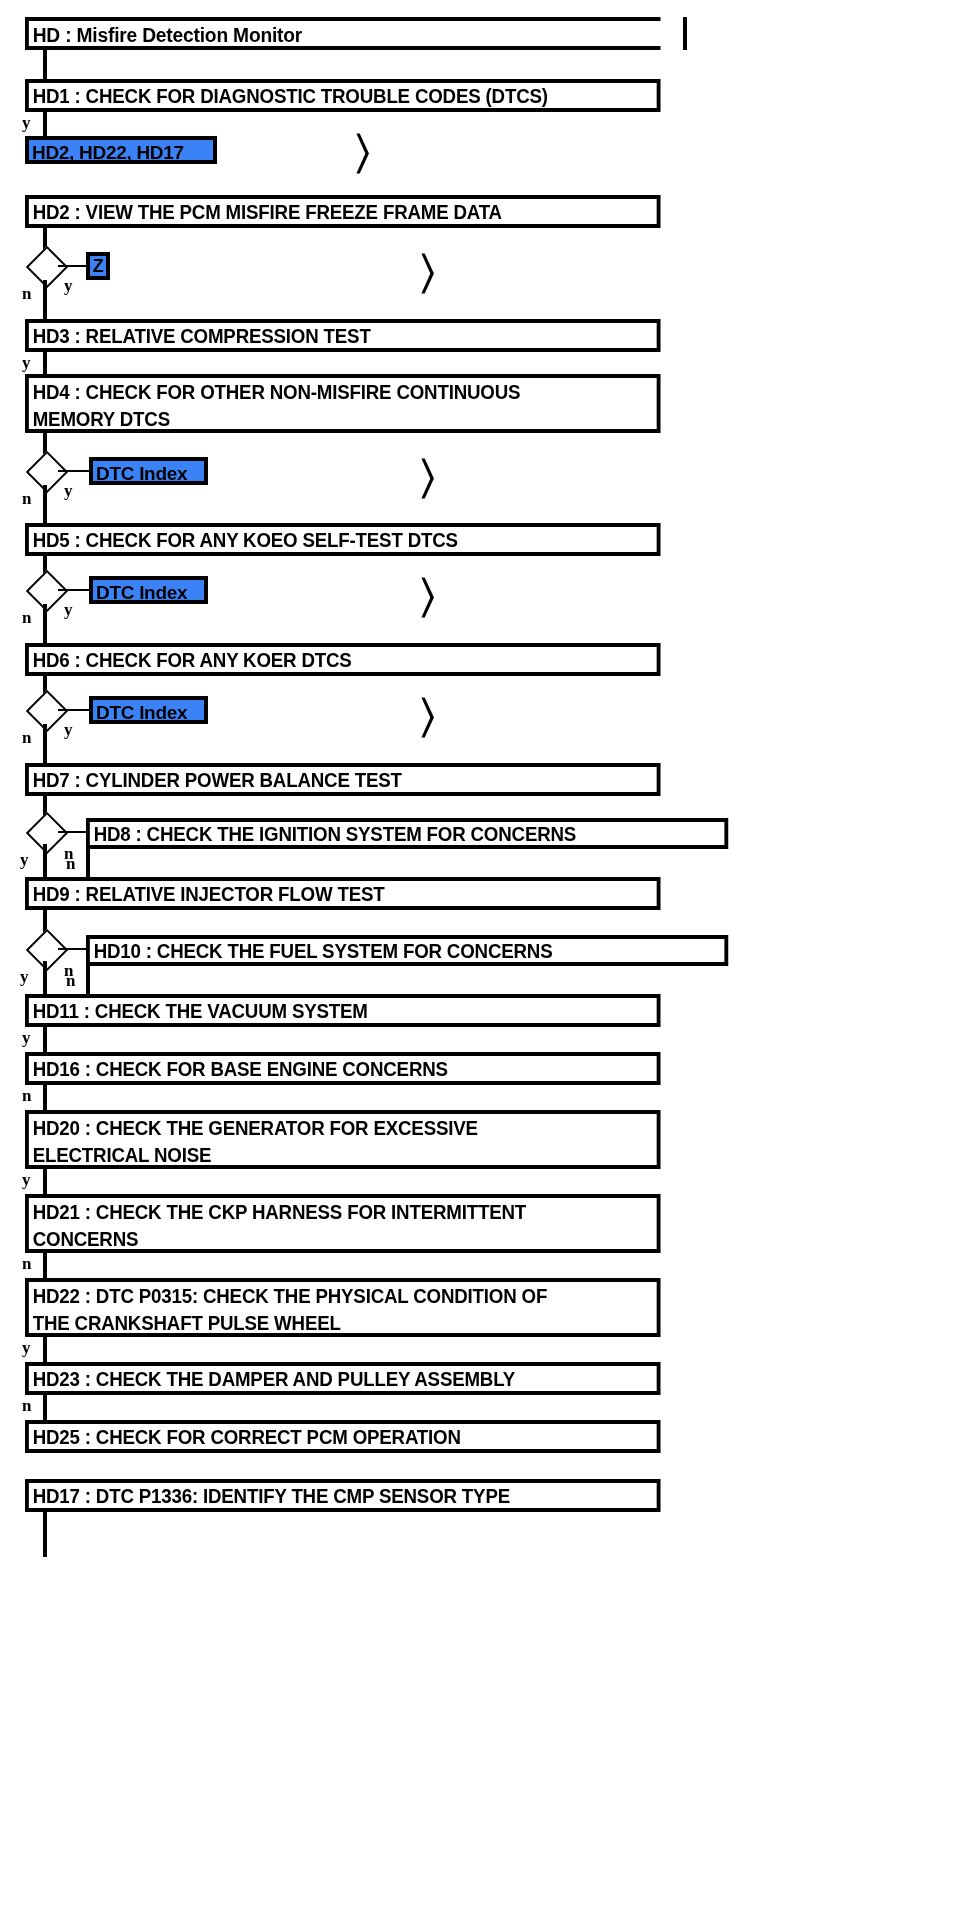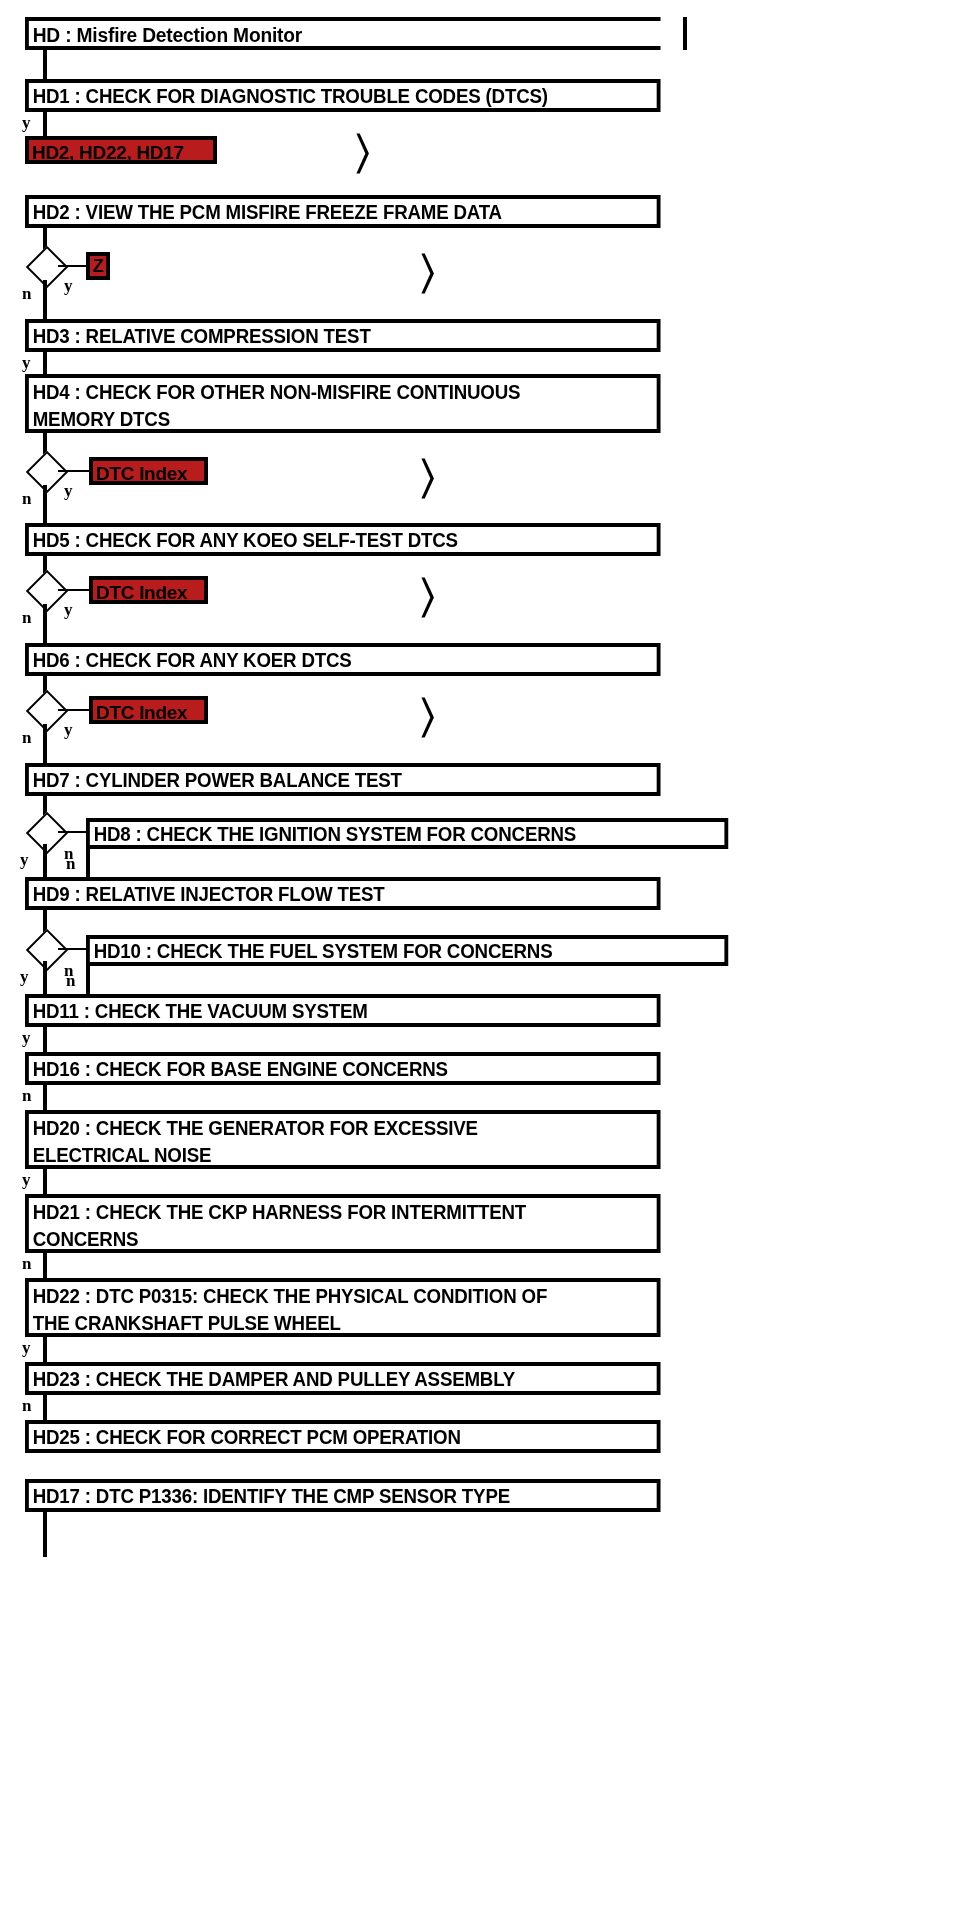--- a/index.html
+++ b/index.html
@@ -29,21 +29,21 @@
     white-space:pre-line;
     font-stretch:condensed;
     transform:scaleX(0.96);
     transform-origin:left center;
   }
   
   .refbox{
     position:absolute;
     box-sizing:border-box;
     border:4px solid #000000;
-    background:#b91c1c;
+    background:#3b82f6;
     color:#000000;
     font-weight:bold;
     font-size:19px;
     line-height:26px;
     letter-spacing:-0.3px;
     padding:0 2px 0 3px;
     white-space:nowrap;
   }
   .refbox.tiny{
     font-size:18px;

